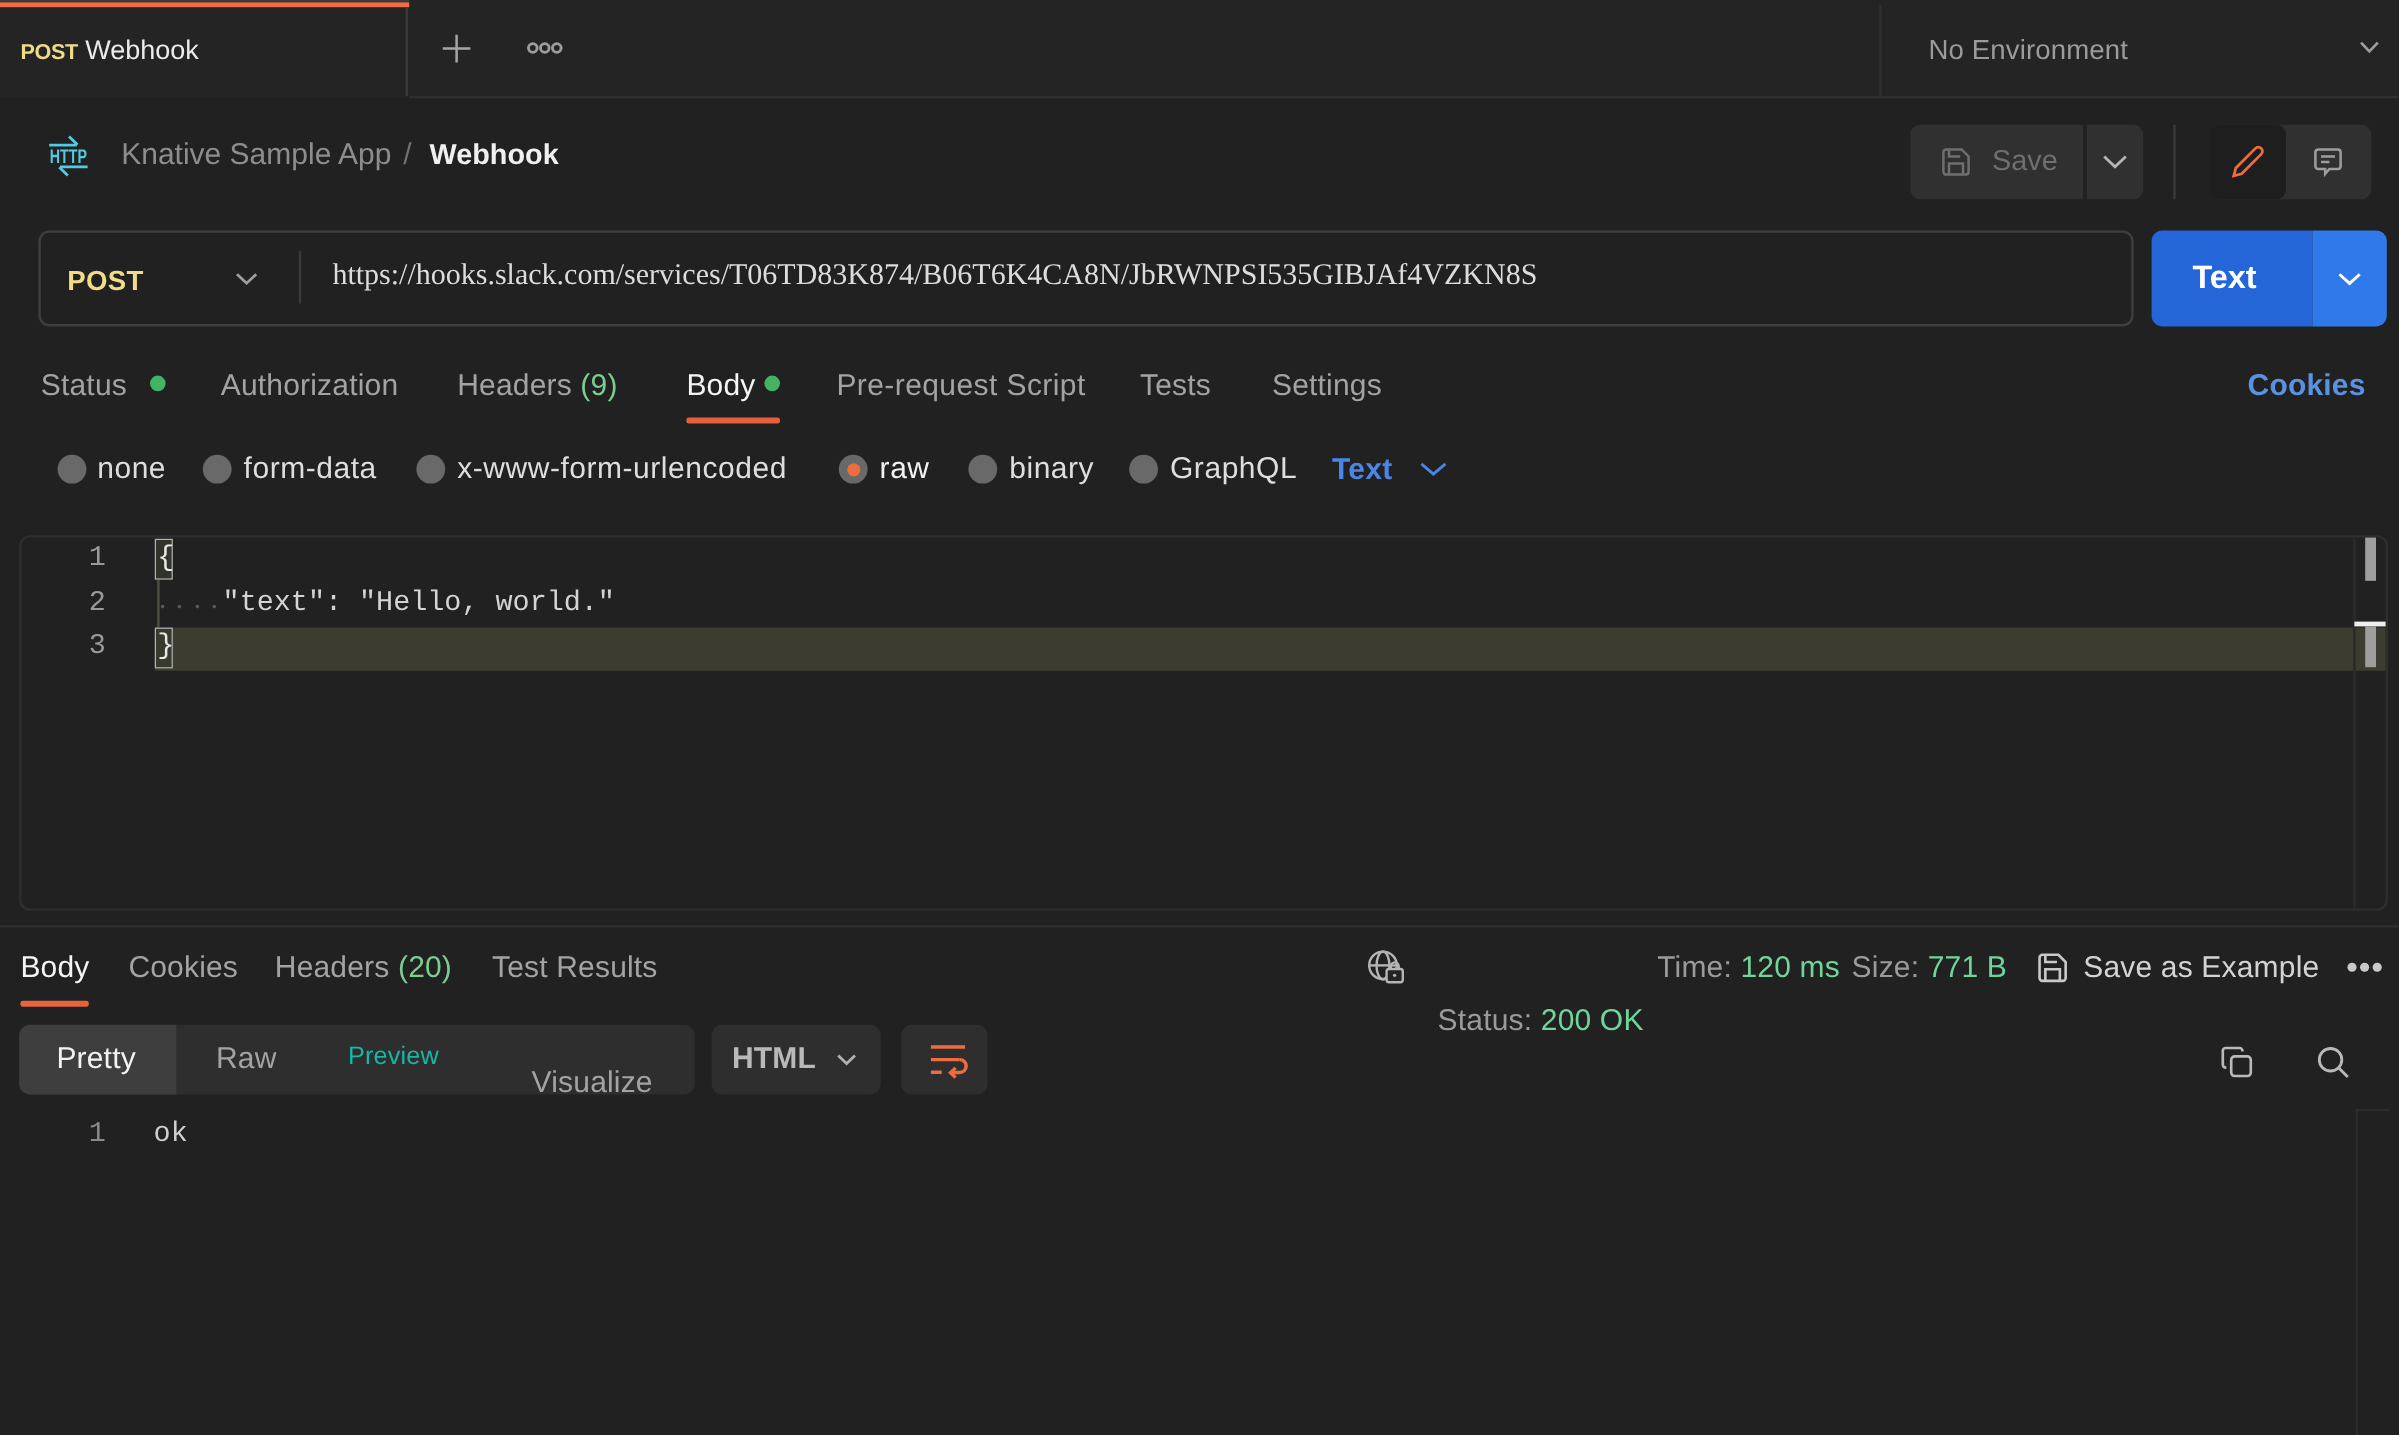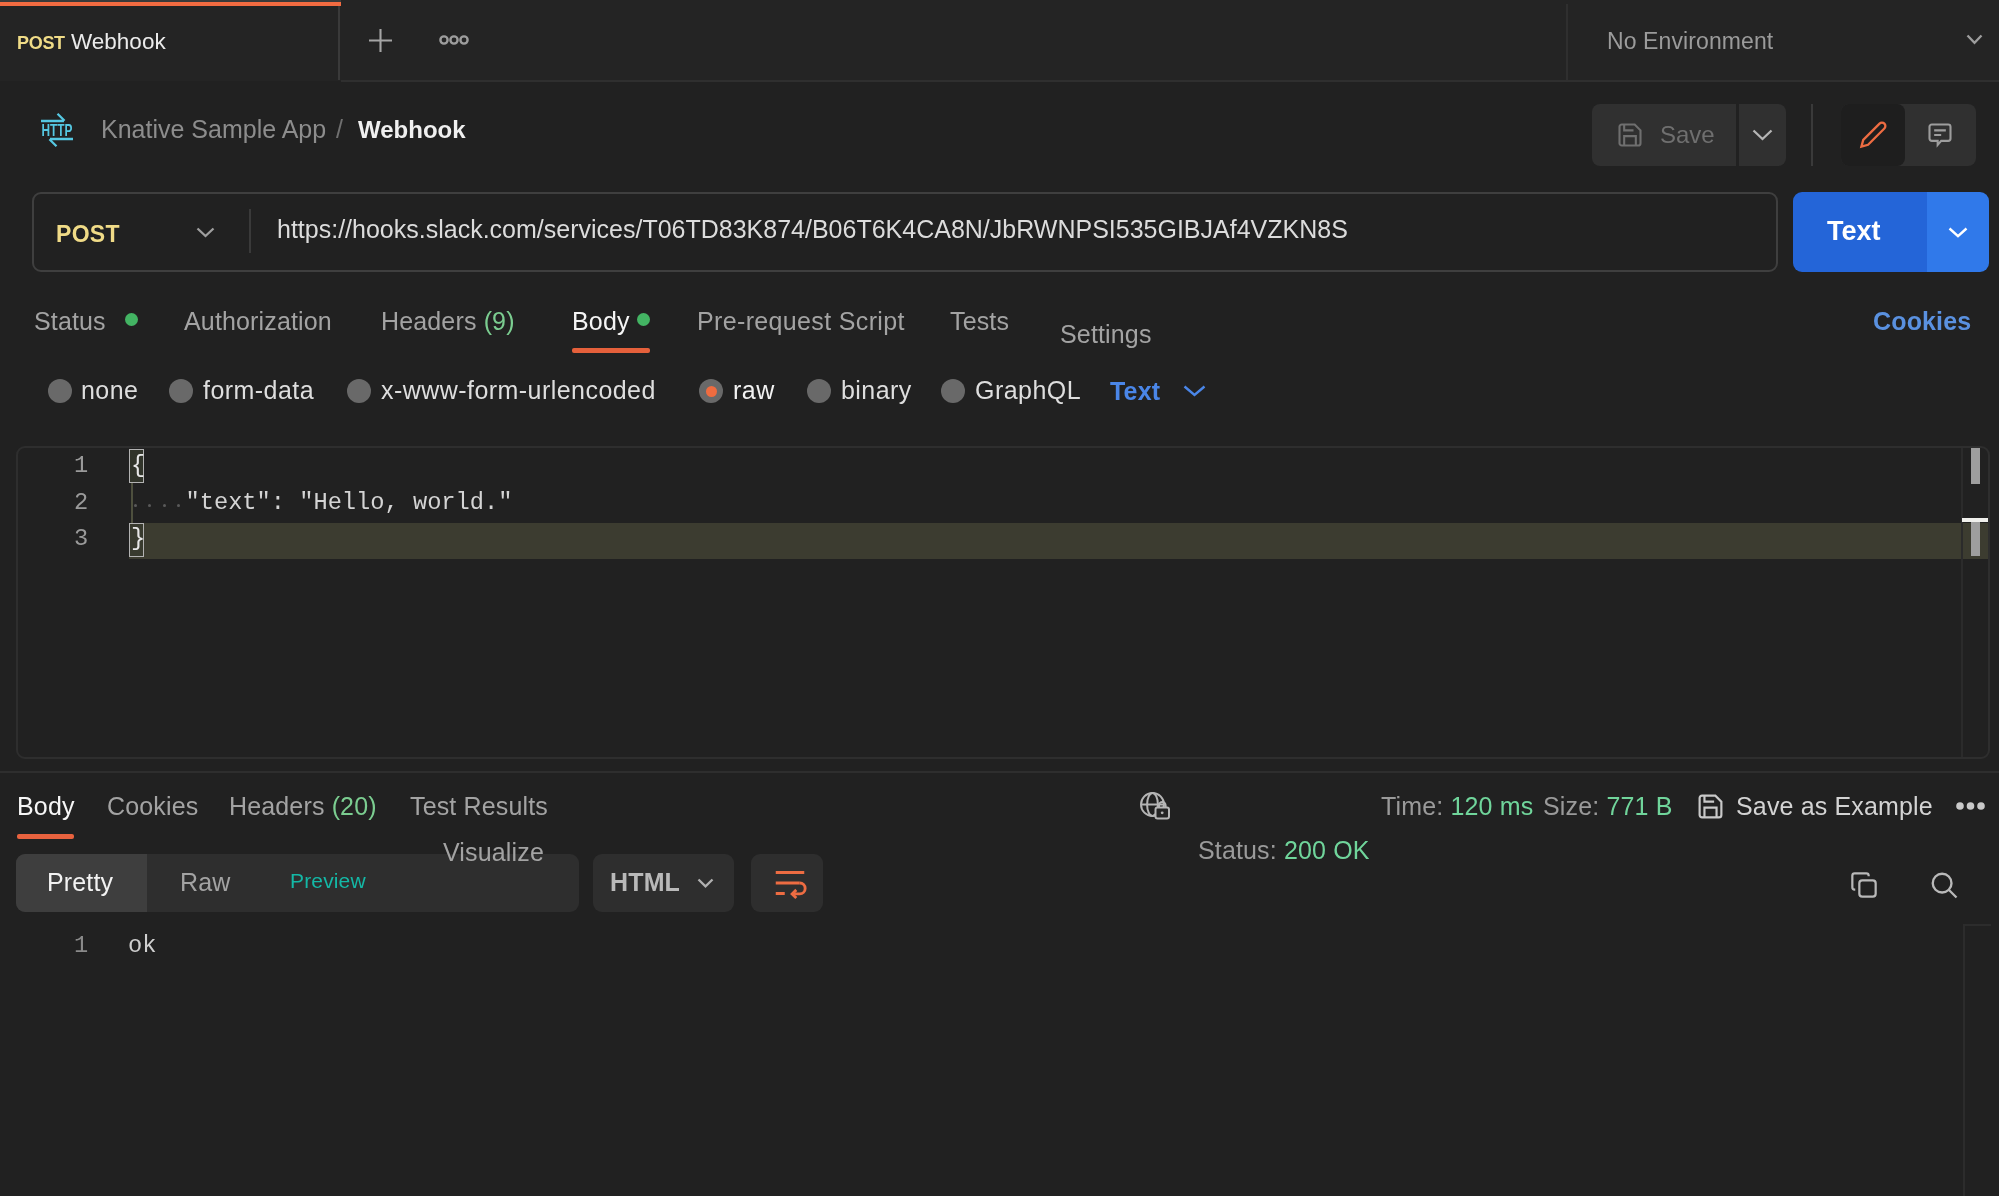--- a/index.html
+++ b/index.html
@@ -67,38 +67,38 @@
     <path d="M21 15a2 2 0 0 1-2 2H13l-3 3.5L10 17 H5 a2 2 0 0 1-2-2V5a2 2 0 0 1 2-2h14a2 2 0 0 1 2 2z"></path>
     <path d="M7 8h10M7 12h6"></path>
   </svg>
 
 <div class="abs" style="left:32px;top:192px;width:1746px;height:80px;border:2px solid #3f3f3f;border-radius:9px;"></div>
 <div class="abs txt" style="left:56px;top:223px;font-size:23px;font-weight:bold;color:#f0db87;letter-spacing:0.3px;">POST</div>
 <svg class="abs" style="left:196px;top:227px;" width="19" height="11" viewBox="0 0 19 11" fill="none" stroke="#9f9f9f" stroke-width="2.3">
     <path d="M1.5 1.5 L9.5 9 L17.5 1.5"></path>
   </svg>
 <div class="abs" style="left:249px;top:209px;width:2px;height:44px;background:#3a3a3a;"></div>
-<div class="abs txt" id="urltext" style="left:277px;top:216.5px;font-size:25px;color:#dcdcdc;">https://hooks.slack.com/services/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</div>
+<div class="abs txt" id="urltext" style="left:277px;top:216.5px;font-size:25px;color:#dcdcdc;font-family:Liberation Serif, serif;">https://hooks.slack.com/services/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</div>
 
 <div class="abs" style="left:1793px;top:192px;width:134px;height:80px;background:#2465d8;border-radius:9px 0 0 9px;"></div>
 <div class="abs" style="left:1927px;top:192px;width:62px;height:80px;background:#3079ea;border-radius:0 9px 9px 0;"></div>
 <div class="abs txt" style="left:1827px;top:218px;font-size:27px;font-weight:bold;color:#ffffff;">Text</div>
 <svg class="abs" style="left:1948px;top:227px;" width="20" height="11" viewBox="0 0 20 11" fill="none" stroke="#ffffff" stroke-width="2.4">
     <path d="M1.5 1.5 L10 9.2 L18.5 1.5"></path>
   </svg>
 
 <div class="abs txt" style="left:34px;top:309px;font-size:25px;letter-spacing:0.15px;color:#a3a3a3;">Status</div>
 <div class="abs" style="left:125px;top:313px;width:13px;height:13px;border-radius:50%;background:#43b463;"></div>
 <div class="abs txt" style="left:184px;top:309px;font-size:25px;letter-spacing:0.15px;color:#a3a3a3;">Authorization</div>
 <div class="abs txt" style="left:381px;top:309px;font-size:25px;letter-spacing:0.15px;color:#a3a3a3;">Headers <span style="color:#7bcd90;">(9)</span></div>
 <div class="abs txt" style="left:572px;top:309px;font-size:25px;letter-spacing:0.15px;color:#f5f5f5;">Body</div>
 <div class="abs" style="left:637px;top:313px;width:13px;height:13px;border-radius:50%;background:#43b463;"></div>
 <div class="abs txt" style="left:697px;top:309px;font-size:25px;letter-spacing:0.35px;color:#a3a3a3;">Pre-request Script</div>
 <div class="abs txt" style="left:950px;top:309px;font-size:25px;letter-spacing:0.15px;color:#a3a3a3;">Tests</div>
-<div class="abs txt" style="left:1060px;top:309px;font-size:25px;letter-spacing:0.15px;color:#a3a3a3;margin-top:13px;">Settings</div>
+<div class="abs txt" style="left:1060px;top:309px;font-size:25px;letter-spacing:0.15px;color:#a3a3a3;">Settings</div>
 <div class="abs" style="left:572px;top:347.5px;width:78px;height:5px;background:#e5603b;border-radius:2px;"></div>
 <div class="abs txt" style="left:1873px;top:309px;font-size:25px;letter-spacing:0.15px;font-weight:600;color:#5a91e0;">Cookies</div>
 
 <div class="abs" style="left:48px;top:379px;width:24px;height:24px;border-radius:50%;background:#696969;"></div>
 <div class="abs txt" style="left:81px;top:378px;font-size:25px;letter-spacing:0.45px;color:#dedede;">none</div>
 <div class="abs" style="left:169px;top:379px;width:24px;height:24px;border-radius:50%;background:#696969;"></div>
 <div class="abs txt" style="left:203px;top:378px;font-size:25px;letter-spacing:0.45px;color:#dedede;">form-data</div>
 <div class="abs" style="left:347px;top:379px;width:24px;height:24px;border-radius:50%;background:#696969;"></div>
 <div class="abs txt" style="left:381px;top:378px;font-size:25px;letter-spacing:0.45px;color:#dedede;">x-www-form-urlencoded</div>
 <div class="abs" style="left:699px;top:379px;width:24px;height:24px;border-radius:50%;background:#696969;"></div>
@@ -167,21 +167,21 @@
     <circle cx="4" cy="4" r="3.8"></circle>
     <circle cx="14.5" cy="4" r="3.8"></circle>
     <circle cx="25" cy="4" r="3.8"></circle>
   </svg>
 
 <div class="abs" style="left:16px;top:854px;width:563px;height:58px;background:#2e2e2e;border-radius:9px;"></div>
 <div class="abs" style="left:16px;top:854px;width:131px;height:58px;background:#3e3e3e;border-radius:9px 0 0 9px;"></div>
 <div class="abs txt" style="left:47px;top:870px;font-size:25px;letter-spacing:0.15px;color:#f2f2f2;">Pretty</div>
 <div class="abs txt" style="left:180px;top:870px;font-size:25px;letter-spacing:0.15px;color:#a3a3a3;">Raw</div>
 <div class="abs txt" style="left:290px;top:870px;font-size:21px;letter-spacing:0.15px;color:#14b8a6;">Preview</div>
-<div class="abs txt" style="left:443px;top:840px;font-size:25px;letter-spacing:0.15px;color:#a3a3a3;">Visualize</div>
+<div class="abs txt" style="left:443px;top:890px;font-size:25px;letter-spacing:0.15px;color:#a3a3a3;">Visualize</div>
 <div class="abs" style="left:593px;top:854px;width:141px;height:58px;background:#2e2e2e;border-radius:9px;"></div>
 <div class="abs txt" style="left:610px;top:870px;font-size:25px;letter-spacing:0.15px;font-weight:600;color:#b9b9b9;">HTML</div>
 <svg class="abs" style="left:697px;top:878px;" width="17" height="10" viewBox="0 0 17 10" fill="none" stroke="#b0b0b0" stroke-width="2.3">
     <path d="M1.5 1.5 L8.5 8.3 L15.5 1.5"></path>
   </svg>
 <div class="abs" style="left:751px;top:854px;width:72px;height:58px;background:#2e2e2e;border-radius:9px;"></div>
 <svg class="abs" style="left:772px;top:868px;" width="36" height="30" viewBox="0 0 24 20" fill="none" stroke="#ed6c42" stroke-width="1.9">
   <path d="M2.5 3 h19 M2.5 10 h16 M2.5 17 h6"></path>
   <path d="M18.5 10 a3.6 3.6 0 0 1 0 7.2 h-5"></path>
   <path d="M16.2 14.6 L13.4 17.3 L16.2 20"></path>

